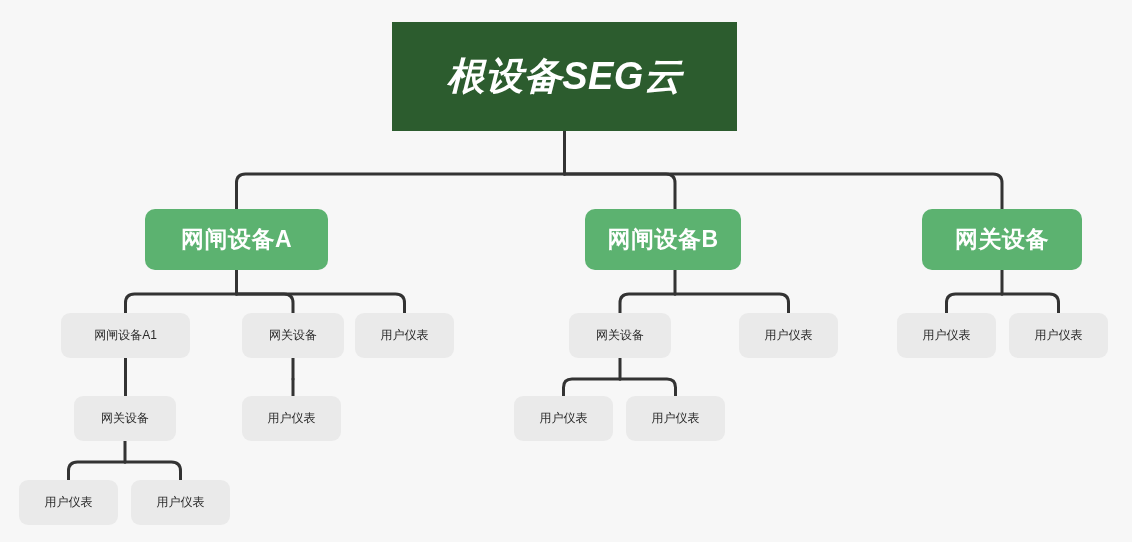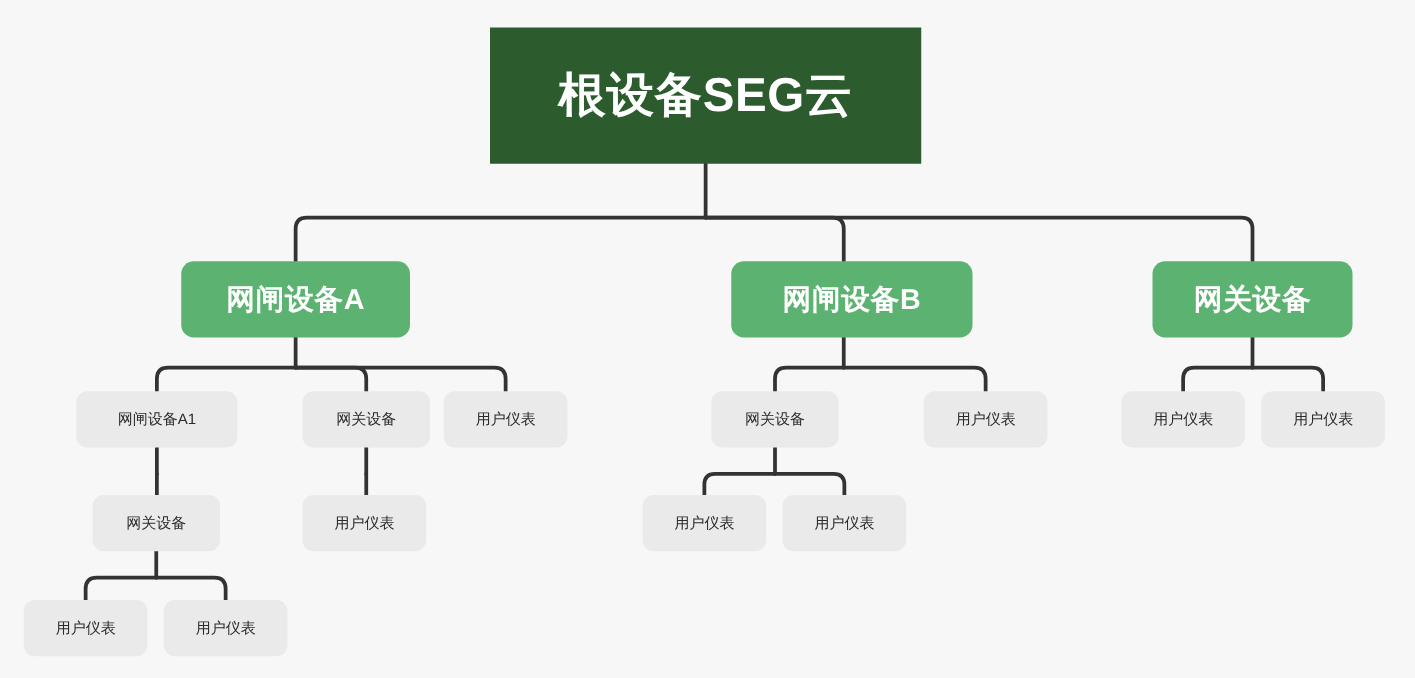--- a/index.html
+++ b/index.html
@@ -82,27 +82,27 @@
       <path d="M 675 294 L 629 294 Q 620 294 620 303 L 620 313" fill="none" stroke="#333333" stroke-width="3" stroke-linecap="round" stroke-linejoin="round"></path>
       <path d="M 675 294 L 779.5 294 Q 788.5 294 788.5 303 L 788.5 313" fill="none" stroke="#333333" stroke-width="3" stroke-linecap="round" stroke-linejoin="round"></path>
       <path d="M 620 358 L 620 379" fill="none" stroke="#333333" stroke-width="3" stroke-linecap="round" stroke-linejoin="round"></path>
       <path d="M 620 379 L 572 379 Q 563.5 379 563.5 387.5 L 563.5 396" fill="none" stroke="#333333" stroke-width="3" stroke-linecap="round" stroke-linejoin="round"></path>
       <path d="M 620 379 L 667 379 Q 675.5 379 675.5 387.5 L 675.5 396" fill="none" stroke="#333333" stroke-width="3" stroke-linecap="round" stroke-linejoin="round"></path>
       <path d="M 1002 270 L 1002 294" fill="none" stroke="#333333" stroke-width="3" stroke-linecap="round" stroke-linejoin="round"></path>
       <path d="M 1002 294 L 955.5 294 Q 946.5 294 946.5 303 L 946.5 313" fill="none" stroke="#333333" stroke-width="3" stroke-linecap="round" stroke-linejoin="round"></path>
       <path d="M 1002 294 L 1049.5 294 Q 1058.5 294 1058.5 303 L 1058.5 313" fill="none" stroke="#333333" stroke-width="3" stroke-linecap="round" stroke-linejoin="round"></path>
     </svg>
   <div id="nodes-layer">
-      <div class="node node-root" style="left: 392px; top: 22px; width: 345px; height: 109px;">
+      <div class="node node-root" style="left: 392px; top: 22px; width: 345px; height: 109px; font-style: italic;">
         <span>根设备SEG云</span>
       </div>
       <div class="node node-branch" style="left: 145px; top: 209px; width: 183px; height: 61px;">
         <span>网闸设备A</span>
       </div>
-      <div class="node node-branch" style="left: 585px; top: 209px; width: 193px; height: 61px;">
+      <div class="node node-branch" style="left: 585px; top: 209px; width: 156px; height: 61px;">
         <span>网闸设备B</span>
       </div>
       <div class="node node-branch" style="left: 922px; top: 209px; width: 160px; height: 61px;">
         <span>网关设备</span>
       </div>
       <div class="node node-leaf" style="left: 61px; top: 313px; width: 129px; height: 45px;">
         <span>网闸设备A1</span>
       </div>
       <div class="node node-leaf" style="left: 242px; top: 313px; width: 102px; height: 45px;">
         <span>网关设备</span>

